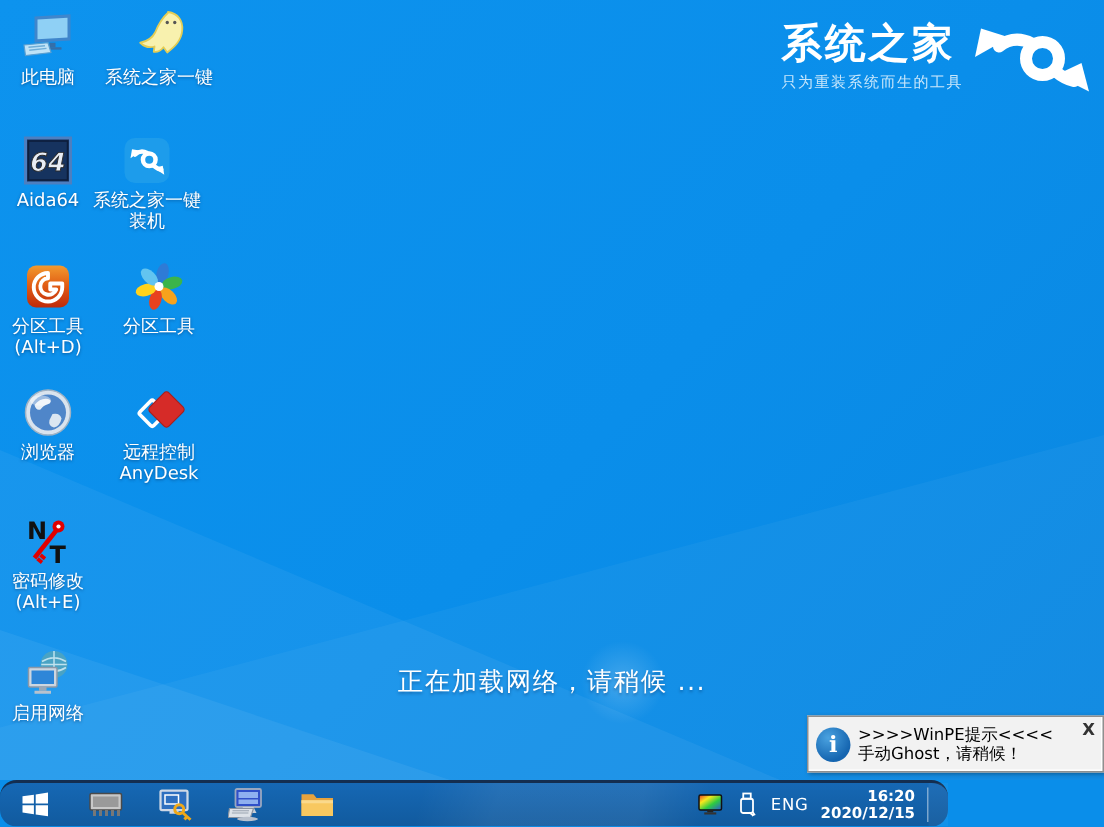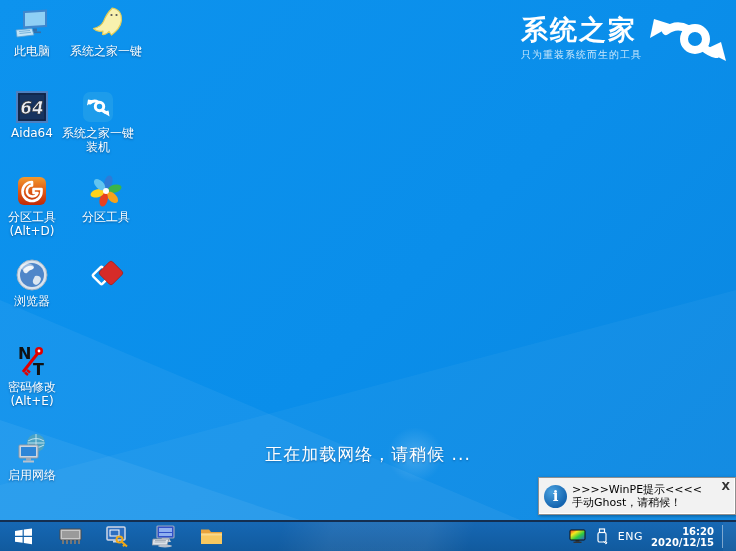--- a/index.html
+++ b/index.html
@@ -34,22 +34,22 @@
     display:flex;align-items:center;}
   #notify-icon{width:23px;height:23px;border-radius:50%;flex:0 0 23px;margin:0 5px 0 5px;
     background:radial-gradient(circle at 35% 30%,#4aa2e0,#1565b0 70%);
     color:#fff;font-family:"DejaVu Serif","Liberation Serif",serif;font-weight:bold;
     font-size:15px;text-align:center;line-height:23px;}
   #notify-lines{flex:1;min-width:0;}
   #notify-title{font-size:11px;font-weight:normal;color:#000;line-height:13px;white-space:nowrap;}
   #notify-body{font-size:11px;color:#000;line-height:14px;white-space:nowrap;}
   #notify-close{position:absolute;top:2px;right:5px;font-size:11px;font-weight:bold;color:#333;cursor:pointer;}
   
-  #taskbar{position:absolute;left:0;top:520px;width:736px;height:31px;box-sizing:border-box;
-    background:linear-gradient(#1668b4,#115a9e);border-top:2px solid #142e50;display:flex;align-items:center;}
+  #taskbar{position:absolute;left:0;top:520px;width:632px;height:31px;box-sizing:border-box;
+    background:linear-gradient(#1668b4,#115a9e);border-top:2px solid #142e50;display:flex;align-items:center;border-radius:11px;}
   #taskbar:after{content:"";position:absolute;left:0;top:0;width:736px;height:29px;pointer-events:none;
     background:linear-gradient(105deg,transparent 38%,rgba(255,255,255,.07) 45%,rgba(255,255,255,.07) 58%,transparent 64%);}
   .tbtn{width:47px;height:29px;display:flex;align-items:center;justify-content:center;cursor:pointer;position:relative;z-index:1;}
   #tray{position:absolute;right:0;top:0;height:29px;display:flex;align-items:center;z-index:2;}
   #tray .tico{margin:0 5px;cursor:pointer;}
   #lang{font-size:11px;color:#fff;letter-spacing:.5px;margin:0 8px 0 5px;cursor:pointer;}
   #clock{font-size:10px;color:#fff;text-align:right;line-height:11px;margin-right:8px;cursor:pointer;font-weight:bold;}
   #tray-sep{width:1px;height:23px;background:rgba(255,255,255,.45);}
   #show-desktop{width:13px;height:29px;cursor:pointer;background:rgba(255,255,255,.04);}
 </style>
@@ -203,20 +203,24 @@
       <span>分区工具</span>
         <span></span>
     </div>
   </div>
 
   <div class="dicon" style="left:66px;top:258px">
     <svg class="ig" width="36" height="34" viewBox="0 0 36 34">
       <rect x="7" y="11" width="13" height="13" rx="1.5" fill="none" stroke="#fff" stroke-width="2.4" transform="rotate(45 13.5 17.5)"></rect>
       <rect x="14" y="6" width="18" height="18" rx="2.5" fill="#d62b28" stroke="#a81f1c" stroke-width="0.8" transform="rotate(45 23 15)"></rect>
     </svg>
+    <div class="lbl">
+      <span>远程控制</span>
+        <span>AnyDesk</span>
+    </div>
   </div>
 
   <div id="brand">
     <div id="brand-text">
       <div id="brand-title">系统之家</div>
       <div id="brand-sub">只为重装系统而生的工具</div>
     </div>
     <svg width="80" height="52" viewBox="0 0 80 50">
       <g stroke="#fff" fill="none" stroke-width="8" stroke-linecap="round">
         <path d="M18 18 q10 -8 22 -2"></path>

